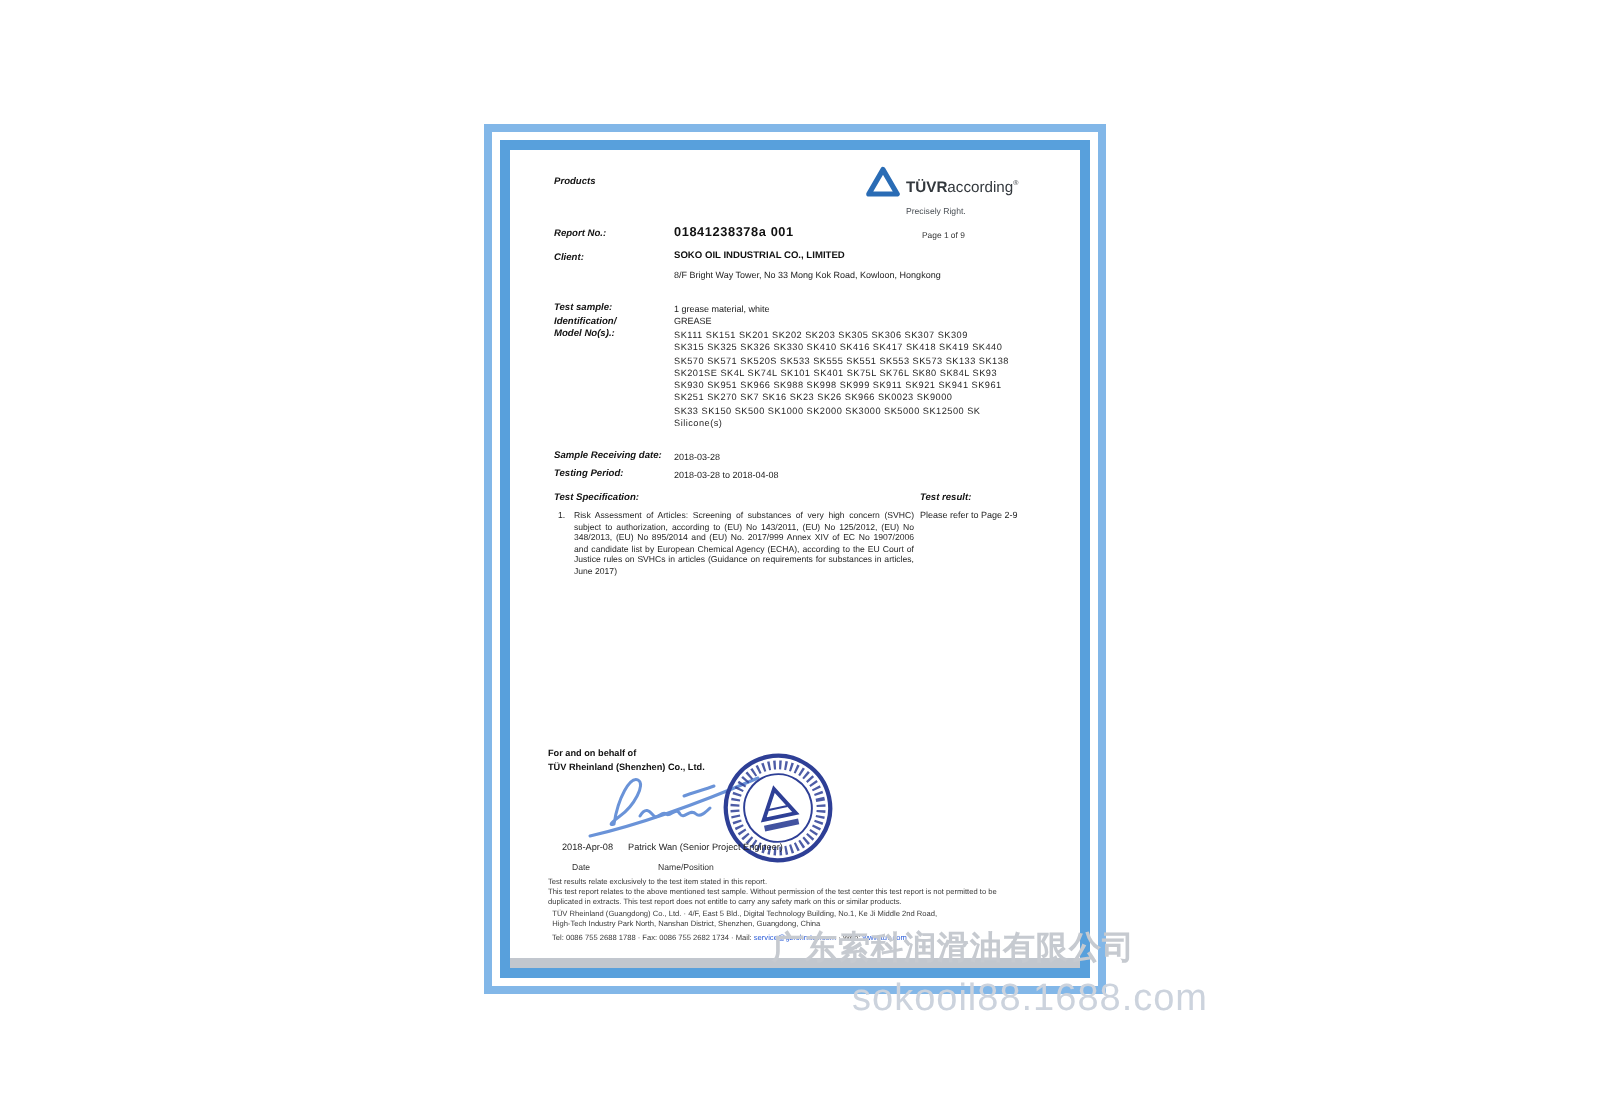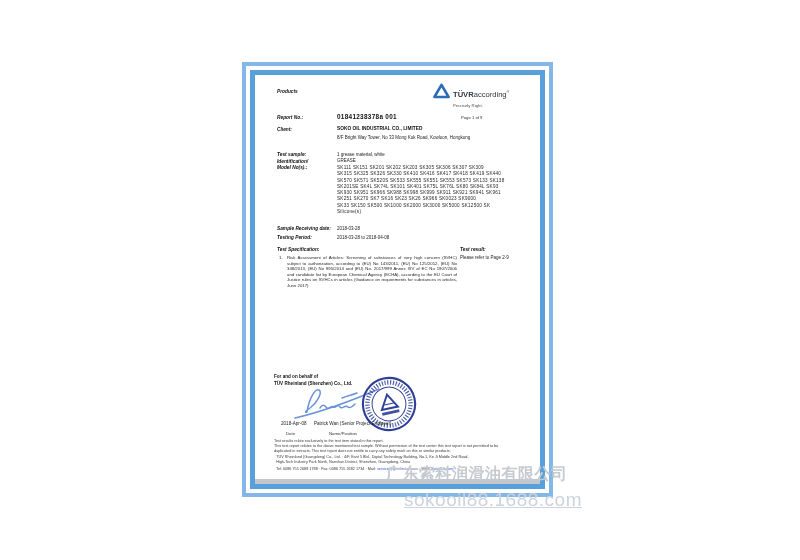--- a/index.html
+++ b/index.html
@@ -46,24 +46,23 @@
   .brand sup{font-size:3.5px;vertical-align:super}
   .tagline{font-size:4.3px;color:#4a4f55;margin-top:2px}
 
   
   .wm-cn{
     position:absolute;left:386px;top:464px;z-index:9;
     font-size:16px;font-weight:bold;letter-spacing:.5px;
     color:var(--watermark-gray,#c6cad0);
   }
   .wm-url{
-    position:absolute;left:404px;top:489px;z-index:9;
+    position:absolute;left:426px;top:489px;z-index:9;
     font-size:19px;letter-spacing:.5px;
     color:var(--watermark-url,#ccd3dd);
-    text-decoration:underline;
   }
 
   .shadow-strip{
     position:absolute;left:0;bottom:0;width:100%;height:5px;
     background:var(--shadow-strip,#b7bdc5);opacity:.85;
   }
 </style>
 </head>
 <body>
 

